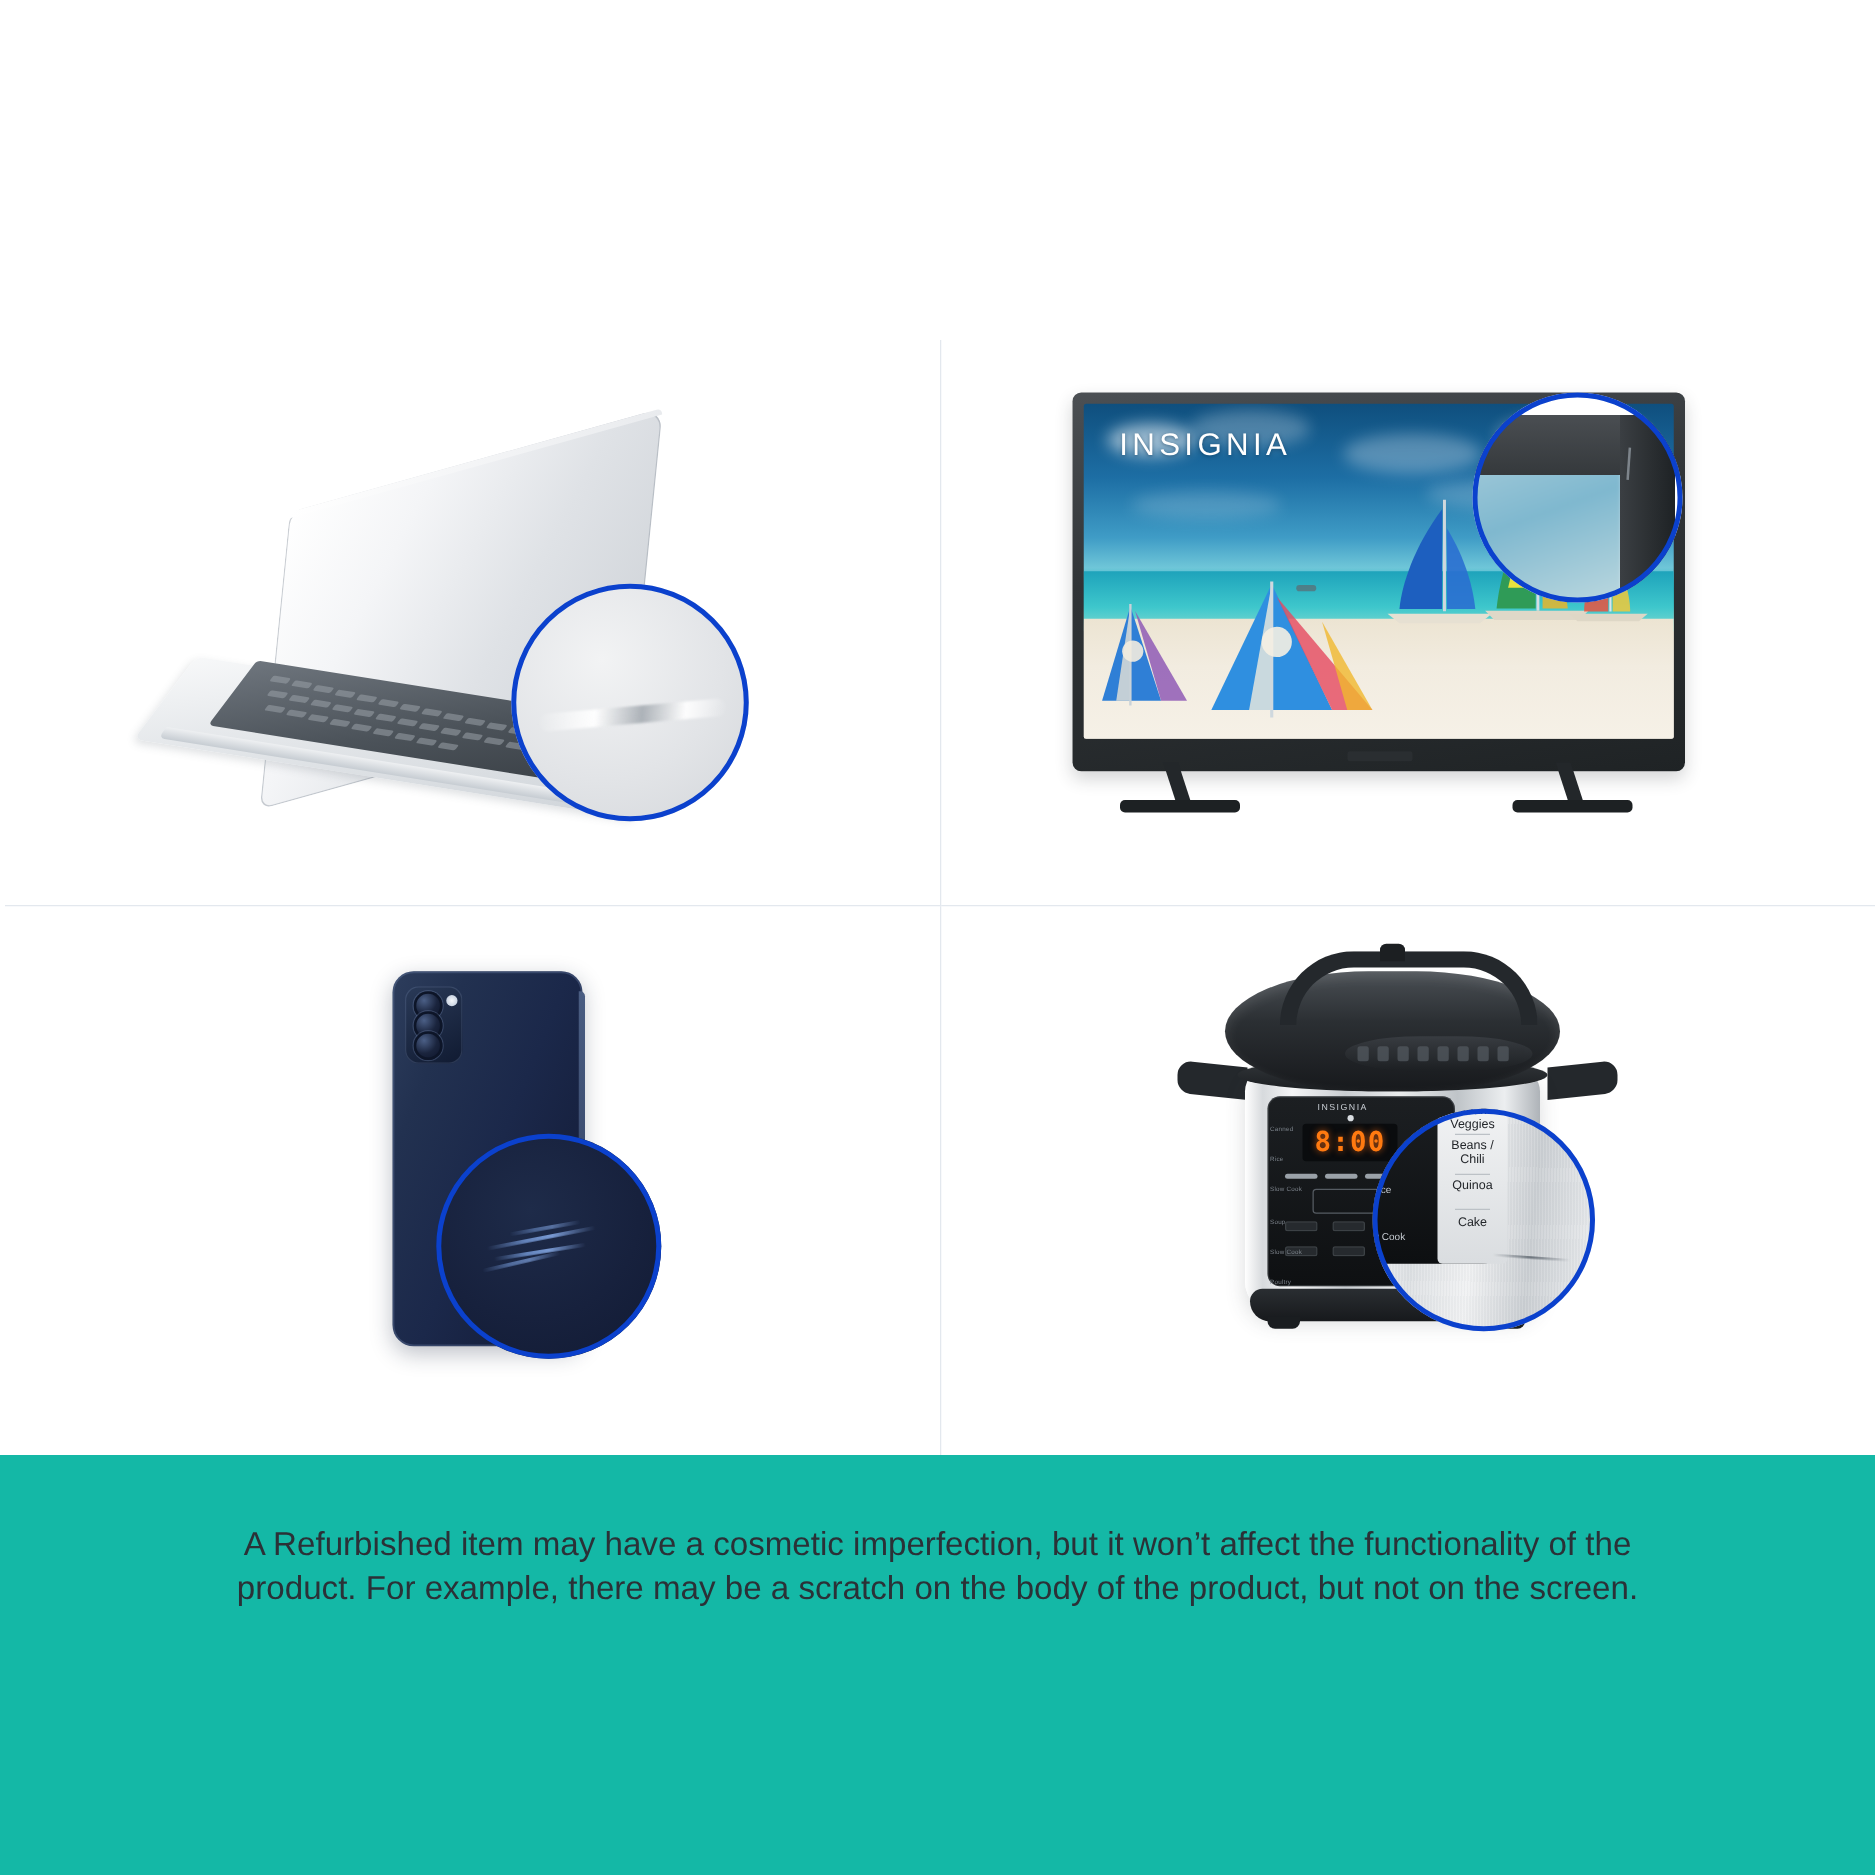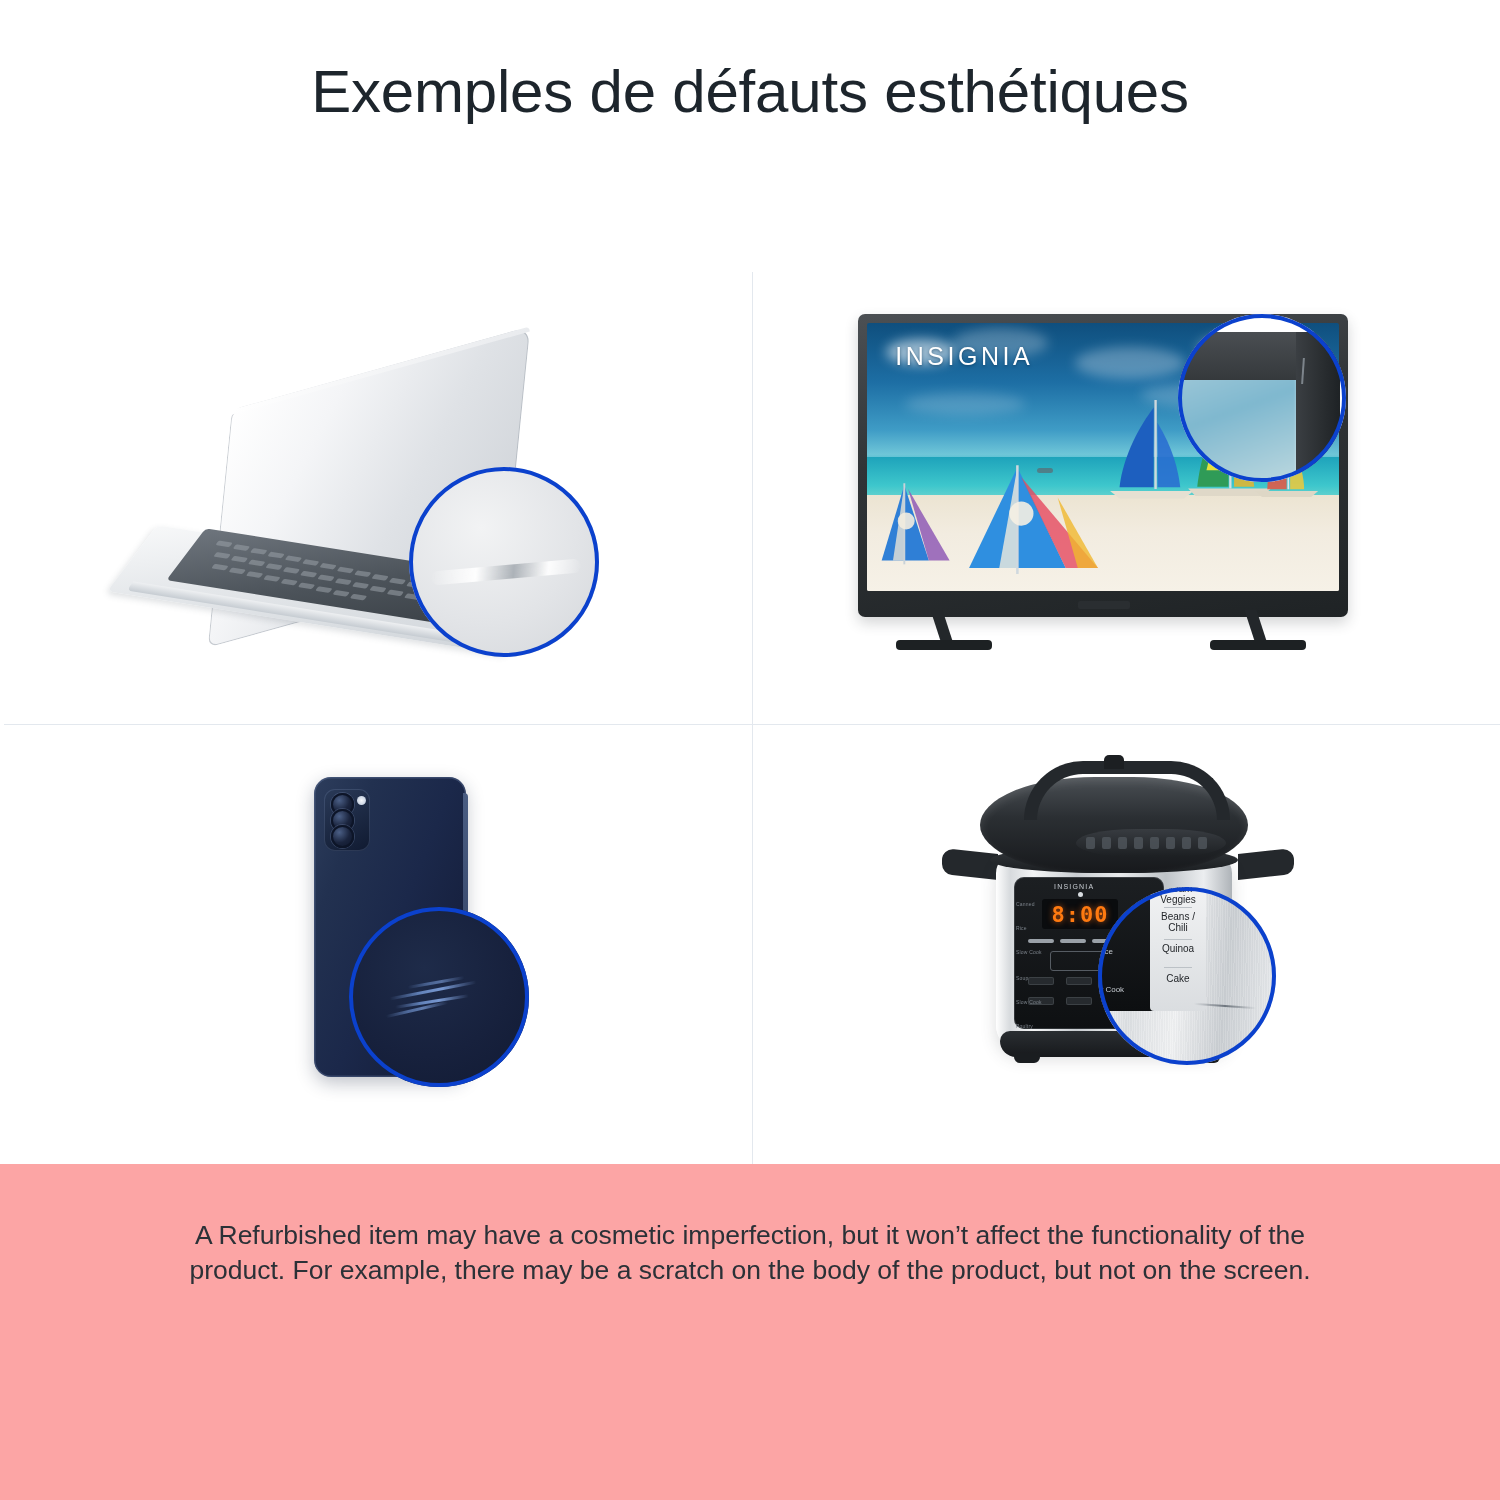--- a/index.html
+++ b/index.html
@@ -352,41 +352,40 @@
   .pc-mag .brush{
     position:absolute;inset:0;
     background:repeating-linear-gradient(91deg,rgba(255,255,255,.22) 0 1px,rgba(170,176,182,.12) 1px 2.4px);
     opacity:.55;
   }
   .pc-mag-ring{left:160px;top:132px;width:178px;height:178px;border:4px solid #0b41cd;}
 
   
   .footer{
     position:absolute;left:0;top:1164px;width:1500px;height:336px;
-    background:#fca5a5;
+    background:#14b8a6;
   }
   .footer p{
     margin:0 auto;
     width:1125px;
     text-align:center;
     font-size:26.5px;
     line-height:1.32;
     font-weight:400;
     color:#2b3137;
   }
   .footer .p1{padding-top:54px;}
   .footer .p2{padding-top:30px;}
 </style>
 </head>
 <body>
 
 <div class="page">
 
   <div class="title-block">
-    <span class="title-line">Exemples de défauts esthétiques</span>
   </div>
 
   <div class="grid">
 
     <div class="cell tl">
       <div class="stage">
         <div class="lap-wrap">
           <div class="lap-lid">
             <div class="lap-logo"></div>
           </div>

